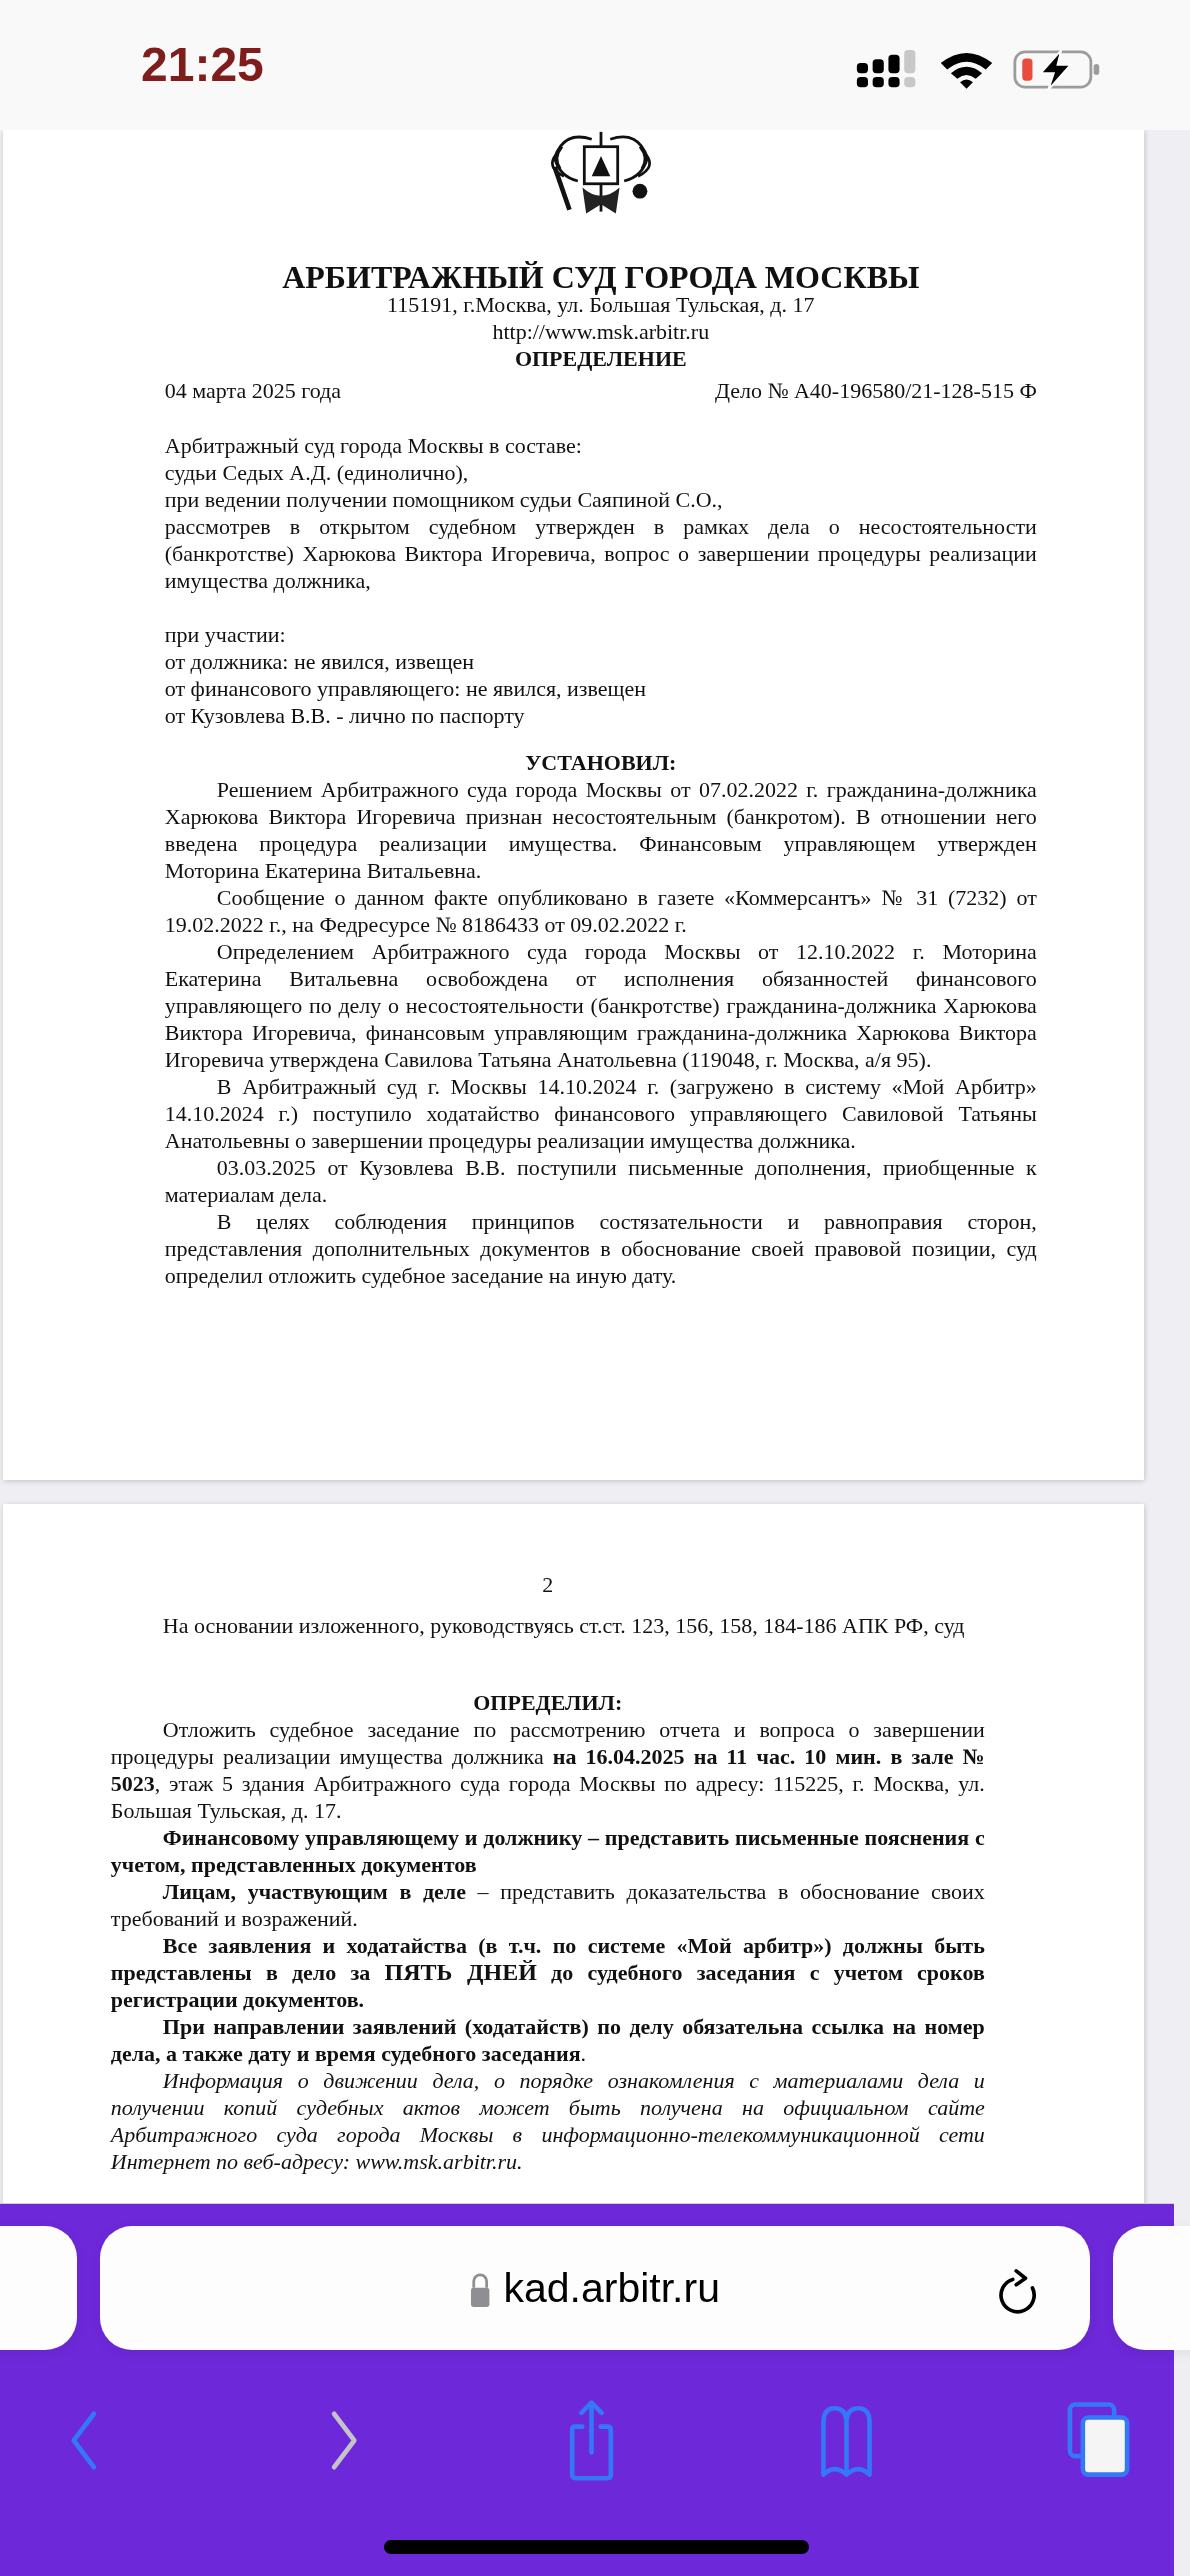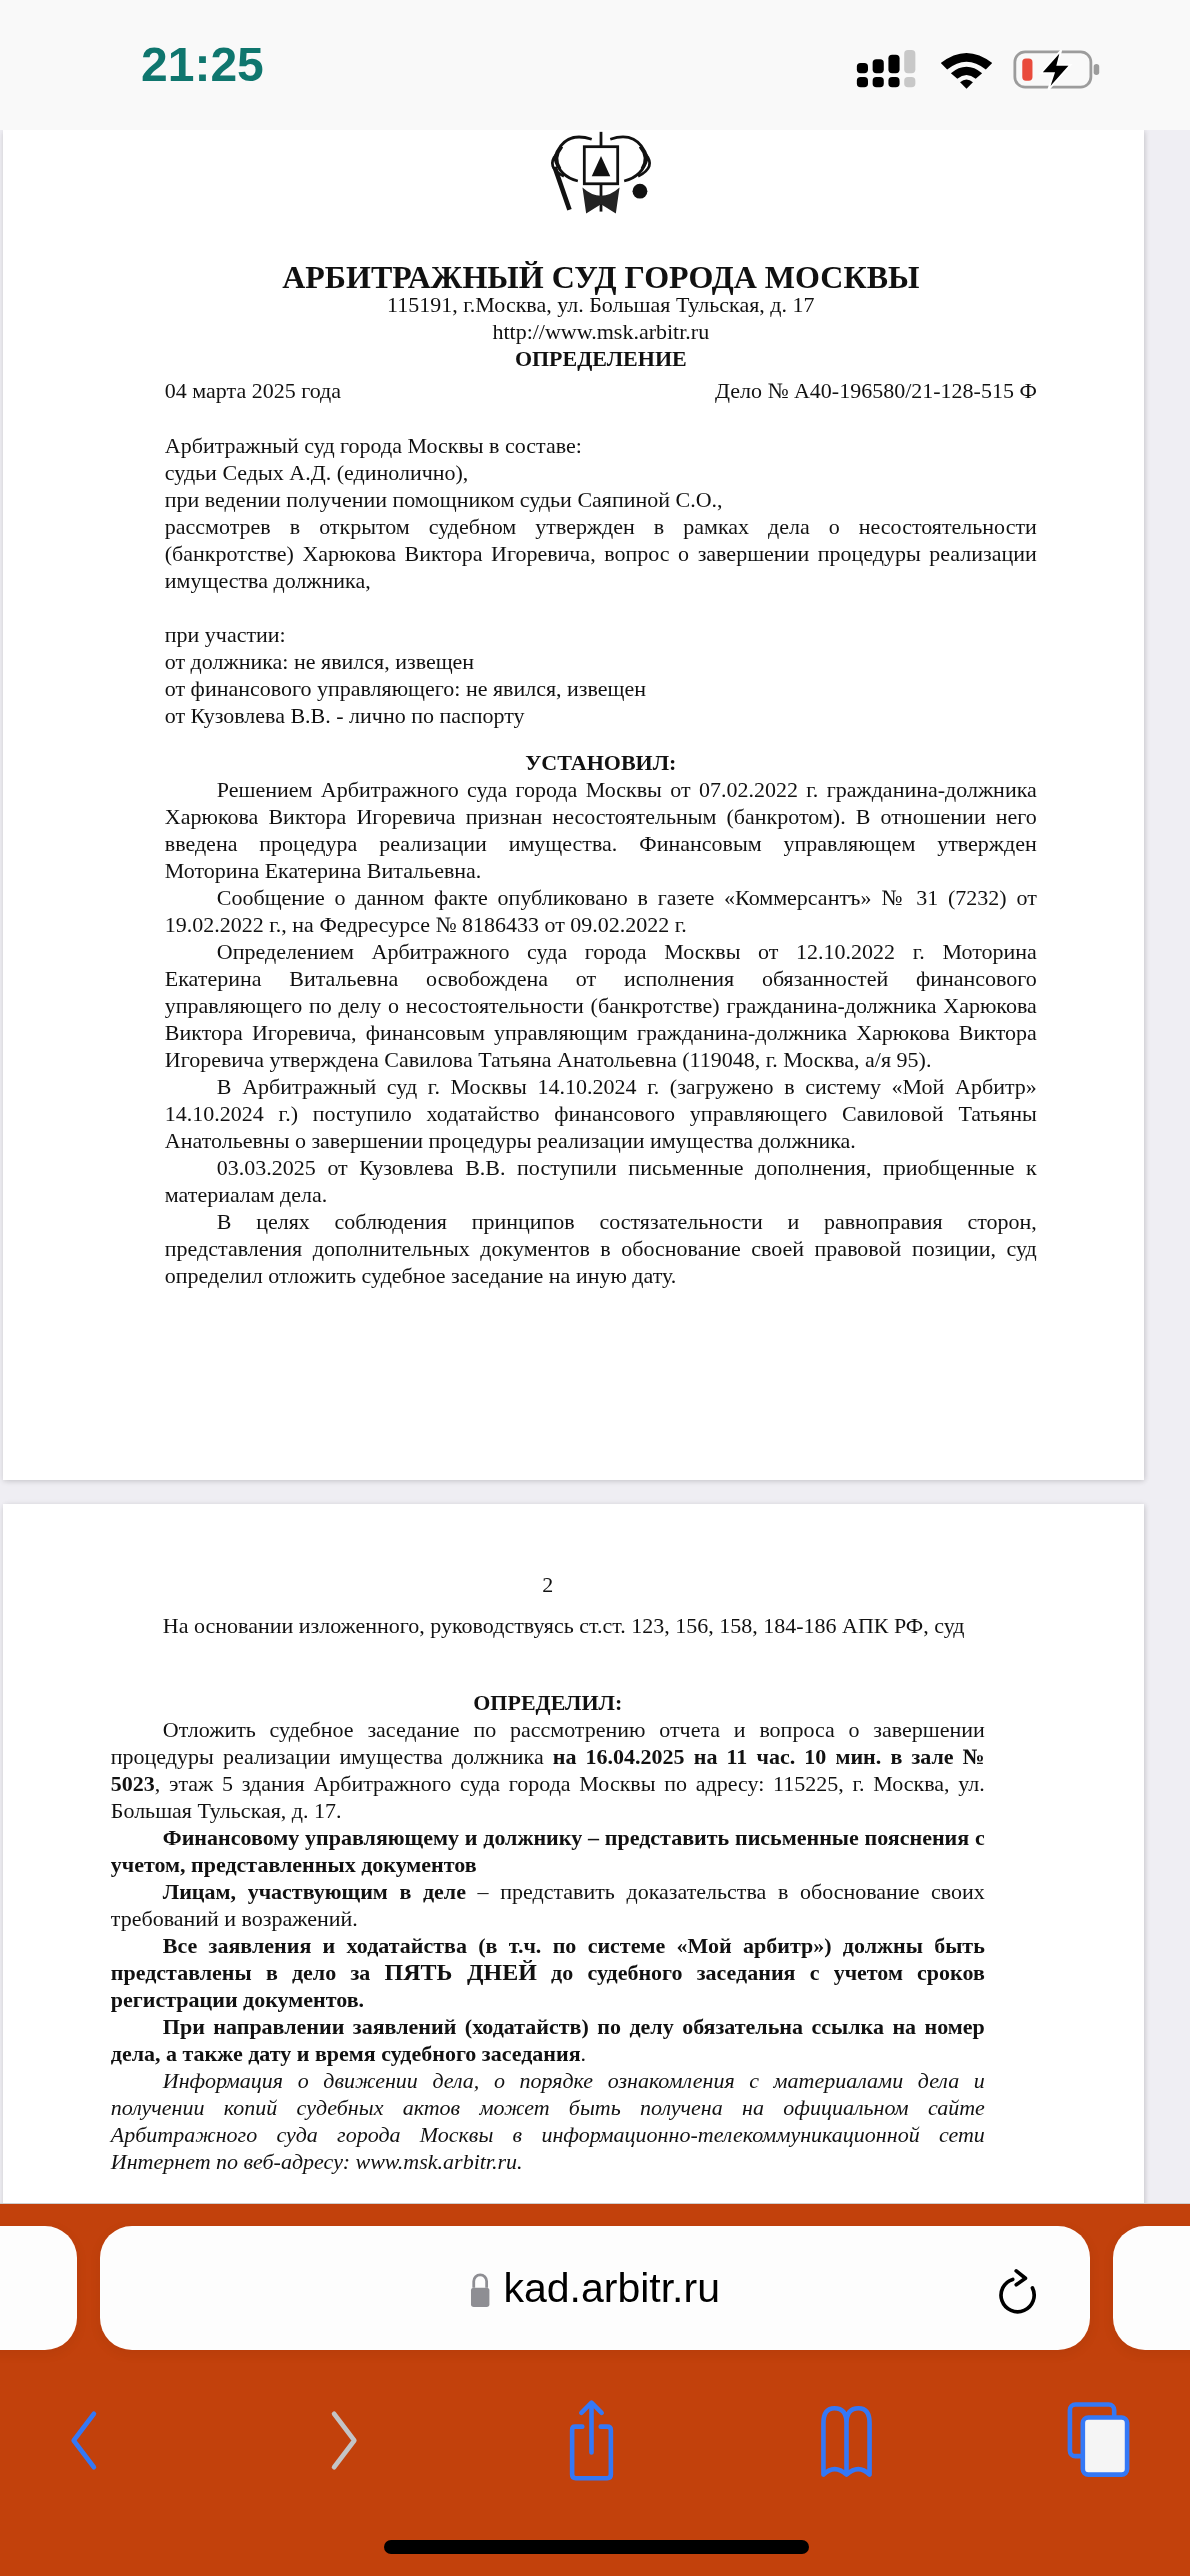--- a/index.html
+++ b/index.html
@@ -10,21 +10,21 @@
     color:#111;
   }
   
   .statusbar {
     position:absolute; left:0; top:0; width:1191px; height:130px;
     background:#f9f9f9; z-index:5;
   }
   .time {
     position:absolute; left:141px; top:37px;
     font-family:"Liberation Sans", sans-serif; font-weight:700;
-    font-size:48px; letter-spacing:0px; color:#0f766e;
+    font-size:48px; letter-spacing:0px; color:#7f1d1d;
   }
   .sig { position:absolute; left:855px; top:48px; width:65px; height:43px; }
   .wifi { position:absolute; left:938px; top:48px; width:57px; height:43px; }
   .battery { position:absolute; left:1013px; top:48px; width:89px; height:43px; }
 
   
   .page {
     position:absolute; left:2.8px; width:1141px; background:#fff;
     box-shadow: 0 1.9px 5.6px rgba(0,0,0,0.12), 1.9px 0 5.6px rgba(0,0,0,0.08);
   }
@@ -42,21 +42,21 @@
   .court-name { font-size:32px; font-weight:700; }
   .justify { text-align:justify; }
   .indent { text-indent:52px; }
   .row { display:flex; justify-content:space-between; }
   .italic { font-style:italic; }
   .blank { height:27px; }
 
   
   .toolbar {
     position:absolute; left:0; top:2203px; width:1174px; height:373px;
-    background:#c2410c; border-top:0.9px solid #cfcfcf; z-index:6;padding-left:16px;
+    background:#6d28d9; border-top:0.9px solid #cfcfcf; z-index:6;
   }
   .pill {
     position:absolute; top:22px; height:124px; background:#fdfdfd;
     border-radius:32px; box-shadow:0 3.7px 13px rgba(0,0,0,0.06);
   }
   .pill-left { left:-37px; width:114px; }
   .pill-main { left:100px; width:990px; }
   .pill-right { left:1113px; width:130px; }
   .url-wrap {
     position:absolute; left:0; right:0; top:0; bottom:0;

